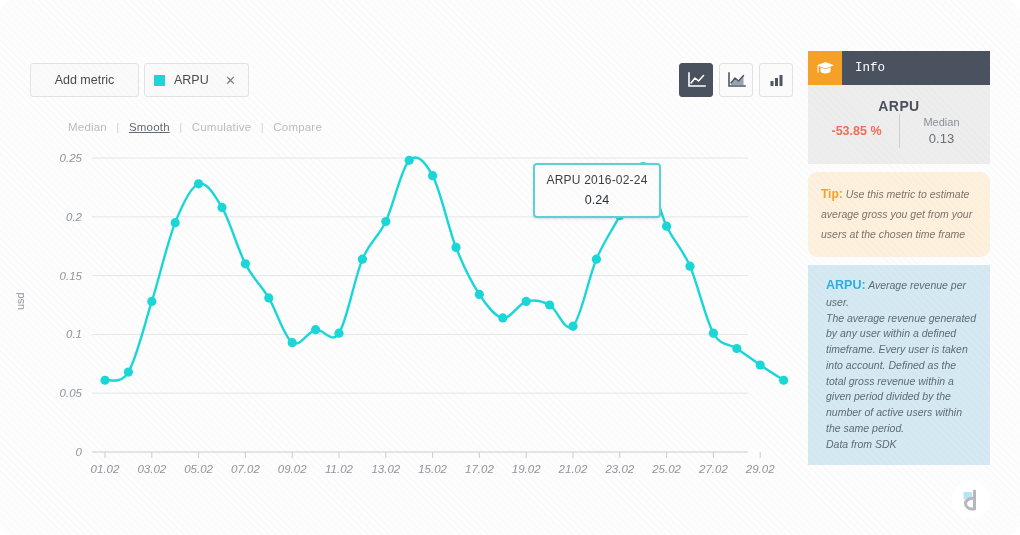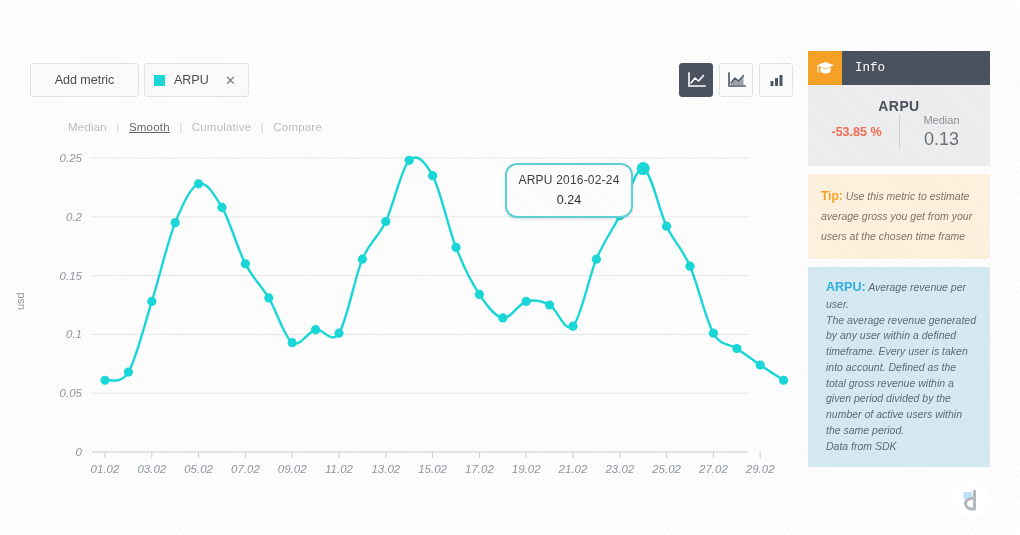--- a/index.html
+++ b/index.html
@@ -126,32 +126,32 @@
   #chart-area {
     position: absolute;
     left: 0; top: 140px;
     width: 800px; height: 350px;
   }
   #chart-svg { display: block; }
 
   
   #tooltip {
     position: absolute;
-    left: 505px; top: 163px;
+    left: 533px; top: 163px;
     width: 128px;
     padding: 8px 6px 9px 6px;
     background:
       repeating-linear-gradient(45deg,
         rgba(0,0,0,0.012) 0px,
         rgba(0,0,0,0.012) 1px,
         rgba(0,0,0,0) 1px,
         rgba(0,0,0,0) 5px),
       #fcfcfc;
     border: 2px solid #5ecfd4;
-    border-radius: 12px;
+    border-radius: 4px;
     text-align: center;
     box-shadow: 0 1px 3px rgba(0,0,0,0.13);
   }
   #tooltip-title {
     font-size: 12px;
     color: #3b3f45;
     letter-spacing: .2px;
   }
   #tooltip-value {
     font-size: 12.5px;
@@ -225,39 +225,40 @@
   }
   #info-median {
     width: 84px;
     text-align: center;
   }
   #info-median-label {
     font-size: 11px;
     color: #8a9099;
   }
   #info-median-value {
-    font-size: 18px;
+    font-size: 13px;
     color: #6b7179;
     margin-top: 3px;
   }
 
   #info-tip {
     background:
       repeating-linear-gradient(45deg,
         rgba(0,0,0,0.01) 0px,
         rgba(0,0,0,0.01) 1px,
         rgba(0,0,0,0) 1px,
         rgba(0,0,0,0) 5px),
       #fdf0dd;
     padding: 11px 13px 13px 13px;
     margin-top: 8px;
     font-size: 10.5px;
     font-style: italic;
     color: #7d736a;
     line-height: 1.85;
+    border-radius: 9px;
   }
   #info-tip-label {
     font-weight: bold;
     font-style: normal;
     color: #f5a026;
     font-size: 12px;
   }
 
   #info-desc {
     background:

